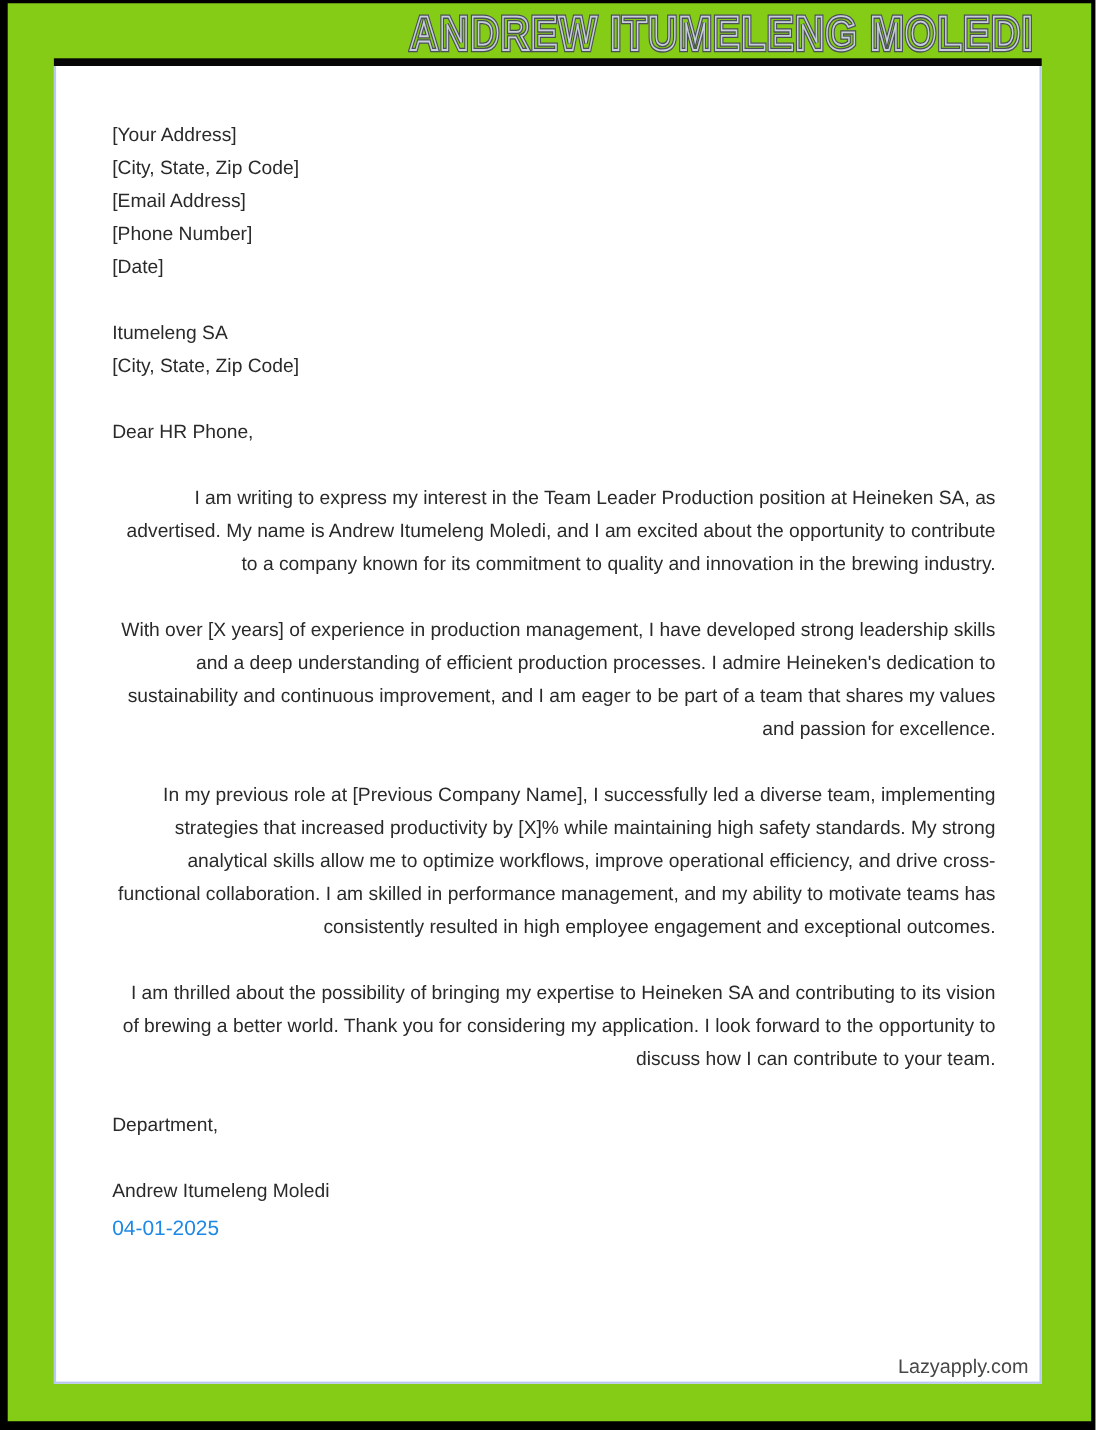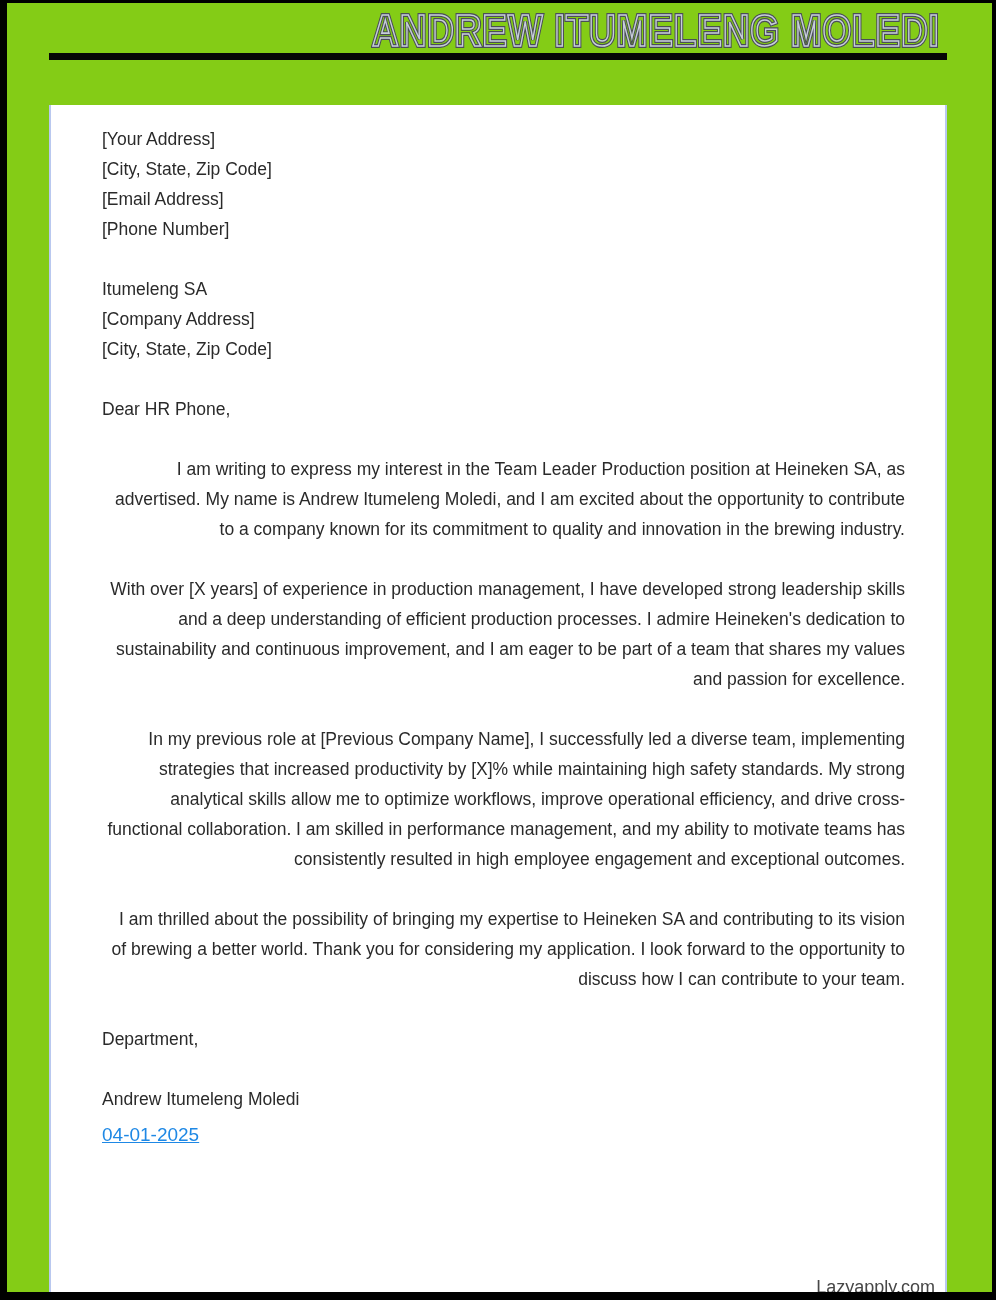--- a/index.html
+++ b/index.html
@@ -57,36 +57,34 @@
     position: relative;
     margin: 0 45px 0 42px;
     height: 1198px;
     background: #ffffff;
     border-left: 2px solid #b9c8ef;
     border-right: 2px solid #b9c8ef;
     border-bottom: 2px solid #b9c8ef;
     overflow: visible;
   }
   .content {
-    padding: 19px 40px 0 51px;
+    padding: 47px 40px 0 51px;
     width: 100%;
     color: #2a2a2a;
     font-size: 17.5px;
     line-height: 30px;
-    margin-top: 45px;
   }
   .block { margin-bottom: 30px; }
   .para  { margin-bottom: 30px; max-width: 810px; text-align: right; }
 
   .date-line {
     margin-top: 10px;
     color: #1e88e5;
     font-size: 19px;
     line-height: 22px;
-    text-decoration: underline;
   }
 
   .watermark {
     position: absolute;
     right: 10px;
     bottom: 3px;
     font-size: 18px;
     color: #474747;
   }
 </style>
@@ -105,25 +103,25 @@
   <div class="rule"></div>
 
   <div class="page">
     <div class="content">
 
       <div class="block">
         <div>[Your Address]</div>
         <div>[City, State, Zip Code]</div>
         <div>[Email Address]</div>
         <div>[Phone Number]</div>
+        <div>[Date]</div>
       </div>
 
       <div class="block">
         <div>Itumeleng SA</div>
-        <div>[Company Address]</div>
         <div>[City, State, Zip Code]</div>
       </div>
 
       <div class="block">Dear HR Phone,</div>
 
       <div class="para">I am writing to express my interest in the Team Leader Production position at Heineken SA, as advertised. My name is Andrew Itumeleng Moledi, and I am excited about the opportunity to contribute to a company known for its commitment to quality and innovation in the brewing industry.</div>
       <div class="para">With over [X years] of experience in production management, I have developed strong leadership skills and a deep understanding of efficient production processes. I admire Heineken's dedication to sustainability and continuous improvement, and I am eager to be part of a team that shares my values and passion for excellence.</div>
       <div class="para">In my previous role at [Previous Company Name], I successfully led a diverse team, implementing strategies that increased productivity by [X]% while maintaining high safety standards. My strong analytical skills allow me to optimize workflows, improve operational efficiency, and drive cross-functional collaboration. I am skilled in performance management, and my ability to motivate teams has consistently resulted in high employee engagement and exceptional outcomes.</div>
       <div class="para">I am thrilled about the possibility of bringing my expertise to Heineken SA and contributing to its vision of brewing a better world. Thank you for considering my application. I look forward to the opportunity to discuss how I can contribute to your team.</div>
 

